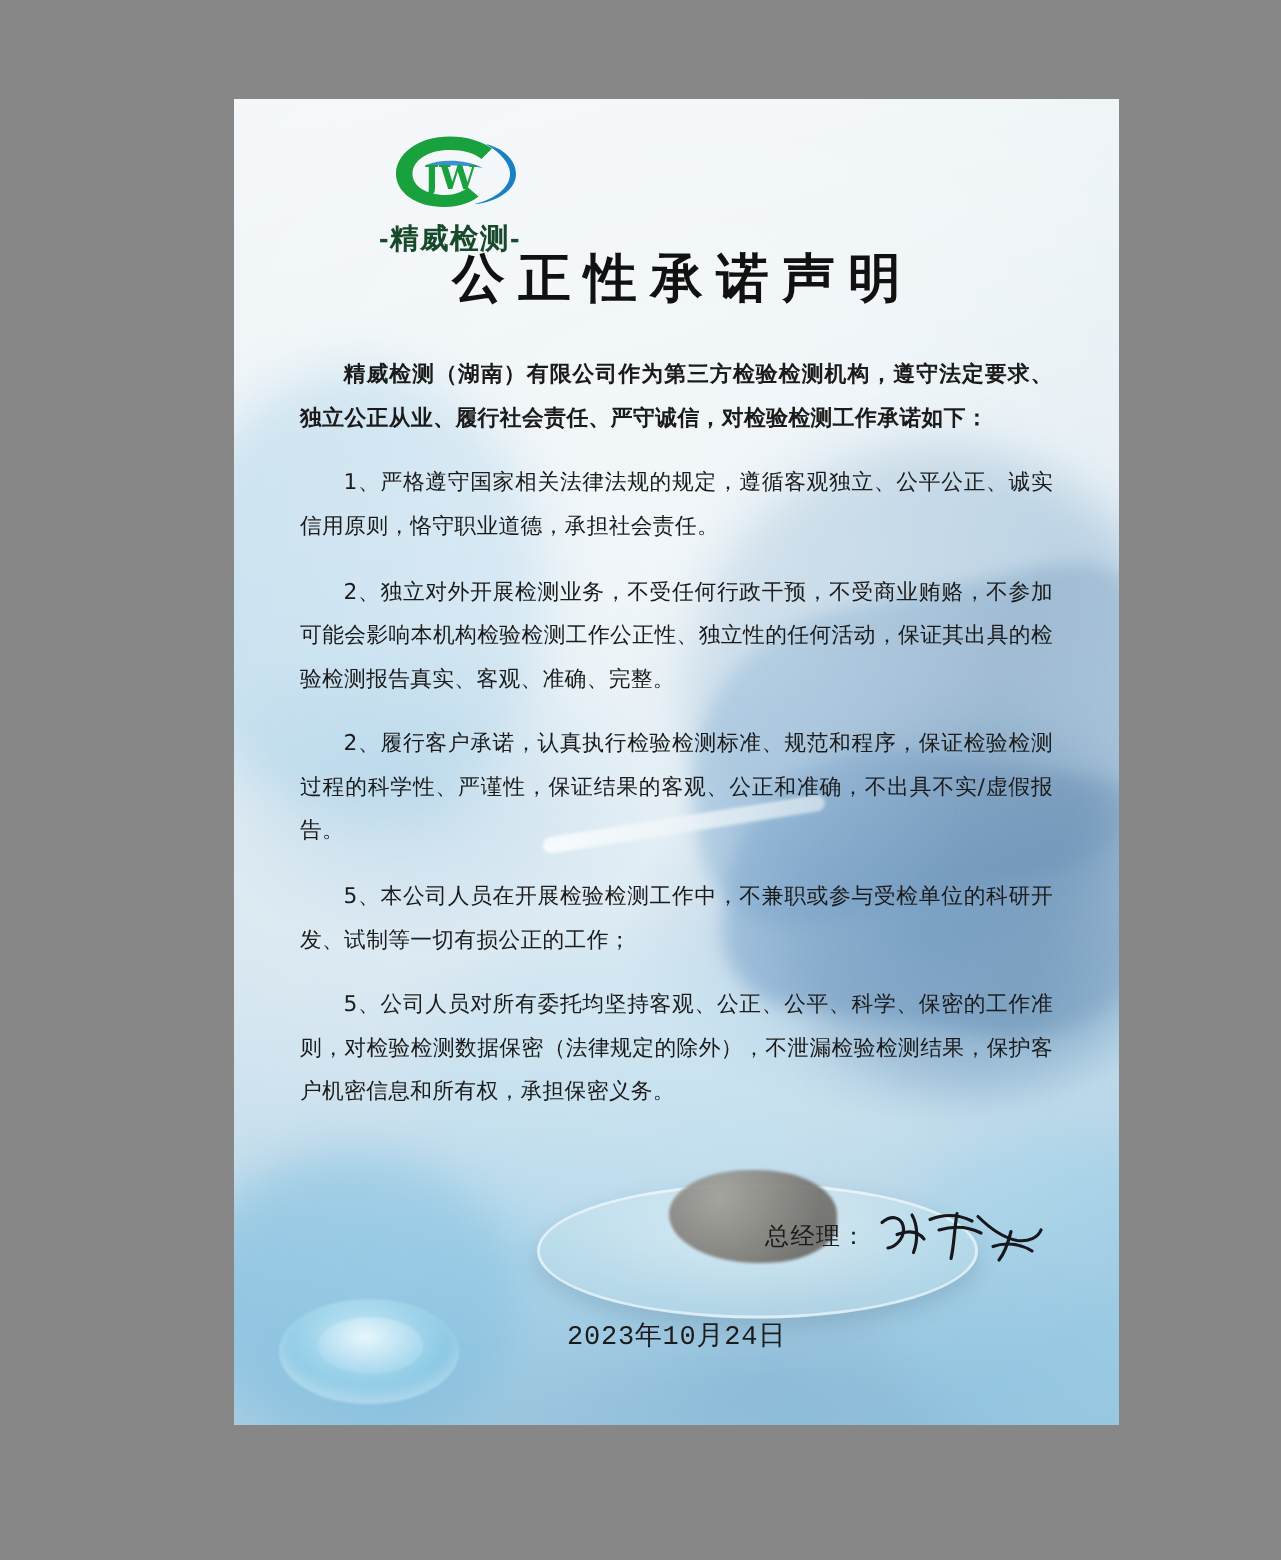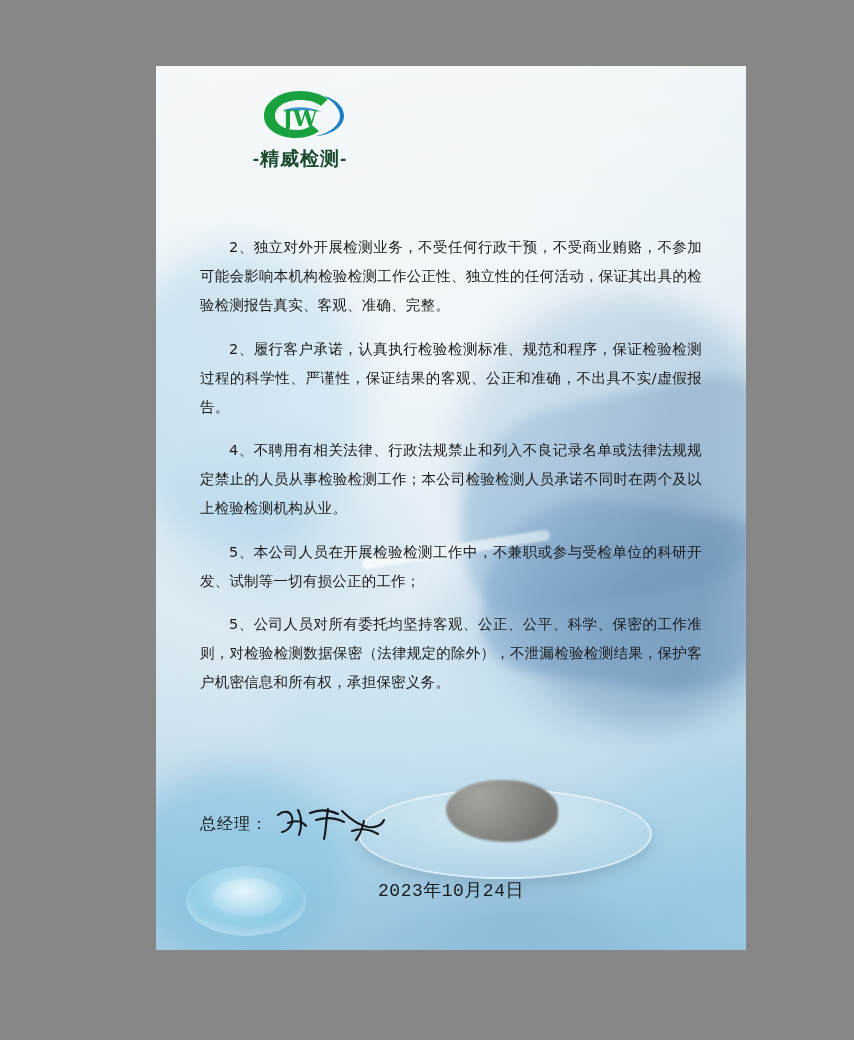--- a/index.html
+++ b/index.html
@@ -193,20 +193,21 @@
     text-indent: 2em;
     letter-spacing: 0.2px;
   }
 
   .sign-row {
     position: absolute;
     left: 44px;
     right: 44px;
     top: 735px;
     display: flex;
+    justify-content: flex-end;
     align-items: center;
   }
   .sign-label {
     font-size: 16px;
     color: #1b1b1b;
     letter-spacing: 1px;
   }
   .signature {
     margin-left: 4px;
     width: 120px;
@@ -256,25 +257,27 @@
         <svg width="92" height="58" viewBox="0 0 92 58" xmlns="http://www.w3.org/2000/svg">
           <path d="M46 5 C24 5 10 17 10 30 C10 42 23 52 42 52 C52 52 60 49 65 45 L58 39 C54 42 49 44 43 44 C30 44 21 38 21 30 C21 21 31 14 46 14 C55 14 62 16 67 20 L74 13 C67 8 57 5 46 5 Z" fill="#18a13c"></path>
           <path d="M70 10 C80 16 86 23 86 30 C86 39 76 47 62 50 C72 50 90 43 90 30 C90 21 82 13 70 10 Z" fill="#1a7fc4"></path>
           <path d="M30 24 C40 20 56 20 68 26 C58 24 42 24 30 24 Z" fill="#1a7fc4" opacity="0.85"></path>
           <text x="46" y="40" text-anchor="middle" font-family="DejaVu Serif, Liberation Serif, serif" font-size="22" font-weight="bold" fill="#18a13c">JW</text>
         </svg>
       </div>
       <div class="logo-name">-精威检测-</div>
     </div>
 
+    <div class="doc-title">公正性承诺声明</div>
 
     <div class="body-area">
+      <p class="lead">精威检测（湖南）有限公司作为第三方检验检测机构，遵守法定要求、独立公正从业、履行社会责任、严守诚信，对检验检测工作承诺如下：</p>
+      <p class="clause">1、严格遵守国家相关法律法规的规定，遵循客观独立、公平公正、诚实信用原则，恪守职业道德，承担社会责任。</p>
       <p class="clause">2、独立对外开展检测业务，不受任何行政干预，不受商业贿赂，不参加可能会影响本机构检验检测工作公正性、独立性的任何活动，保证其出具的检验检测报告真实、客观、准确、完整。</p>
       <p class="clause">2、履行客户承诺，认真执行检验检测标准、规范和程序，保证检验检测过程的科学性、严谨性，保证结果的客观、公正和准确，不出具不实/虚假报告。</p>
-      <p class="clause">4、不聘用有相关法律、行政法规禁止和列入不良记录名单或法律法规规定禁止的人员从事检验检测工作；本公司检验检测人员承诺不同时在两个及以上检验检测机构从业。</p>
       <p class="clause">5、本公司人员在开展检验检测工作中，不兼职或参与受检单位的科研开发、试制等一切有损公正的工作；</p>
       <p class="clause">5、公司人员对所有委托均坚持客观、公正、公平、科学、保密的工作准则，对检验检测数据保密（法律规定的除外），不泄漏检验检测结果，保护客户机密信息和所有权，承担保密义务。</p>
     </div>
 
     <div class="sign-row">
       <span class="sign-label">总经理：</span>
       <span class="signature">
         <svg width="120" height="46" viewBox="0 0 120 46" xmlns="http://www.w3.org/2000/svg">
           <g fill="none" stroke="#16181c" stroke-width="2.1" stroke-linecap="round" stroke-linejoin="round">
             <path d="M6 14 C12 9 18 10 20 16 C22 23 16 30 10 31"></path>

